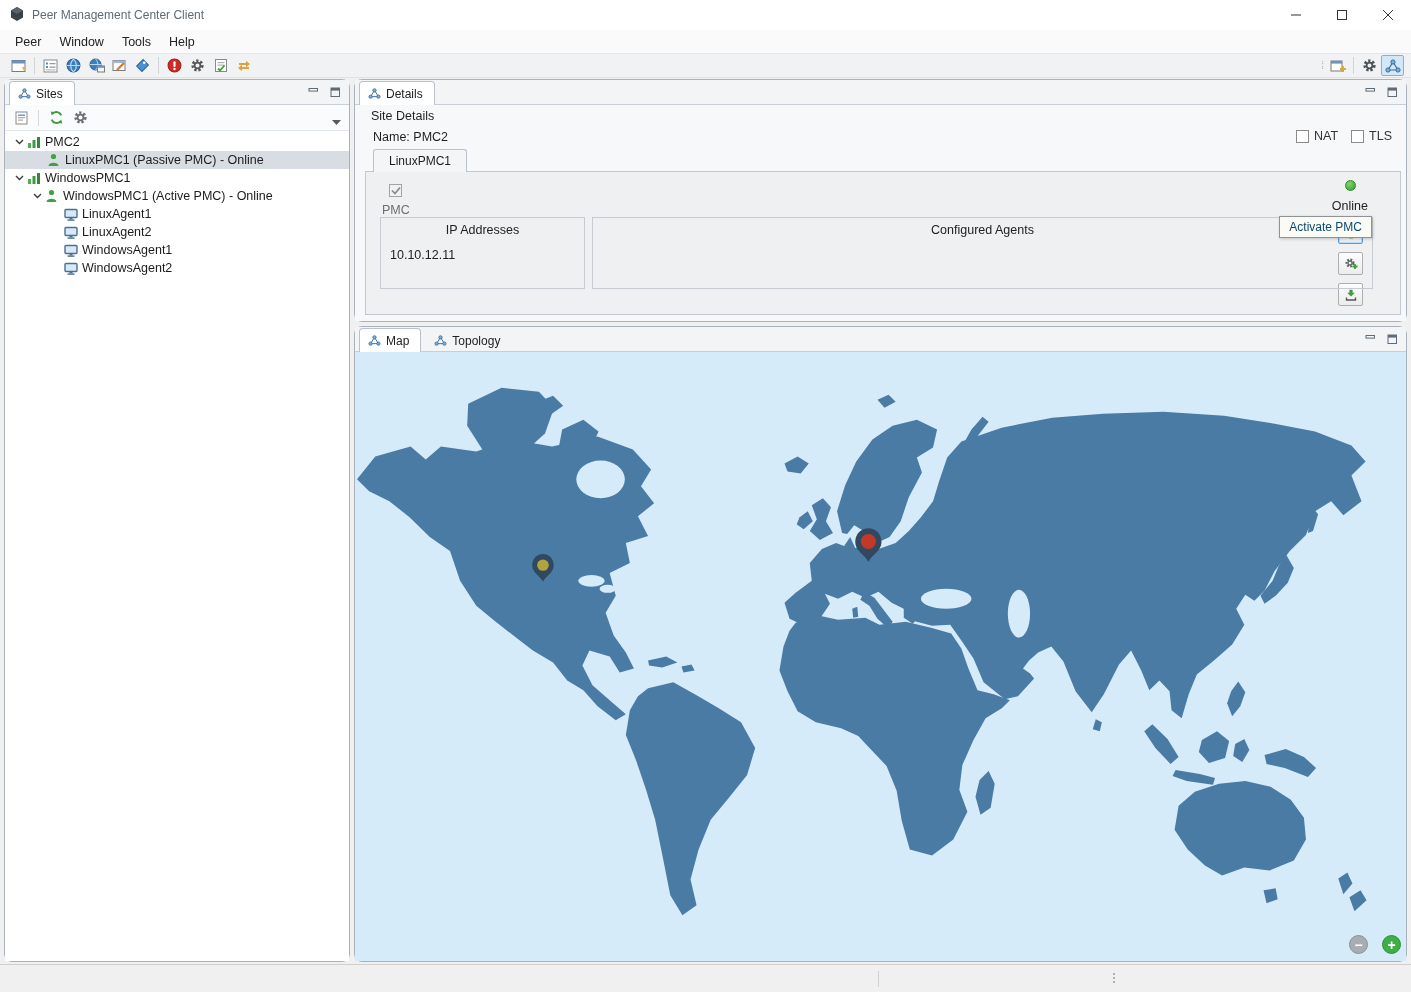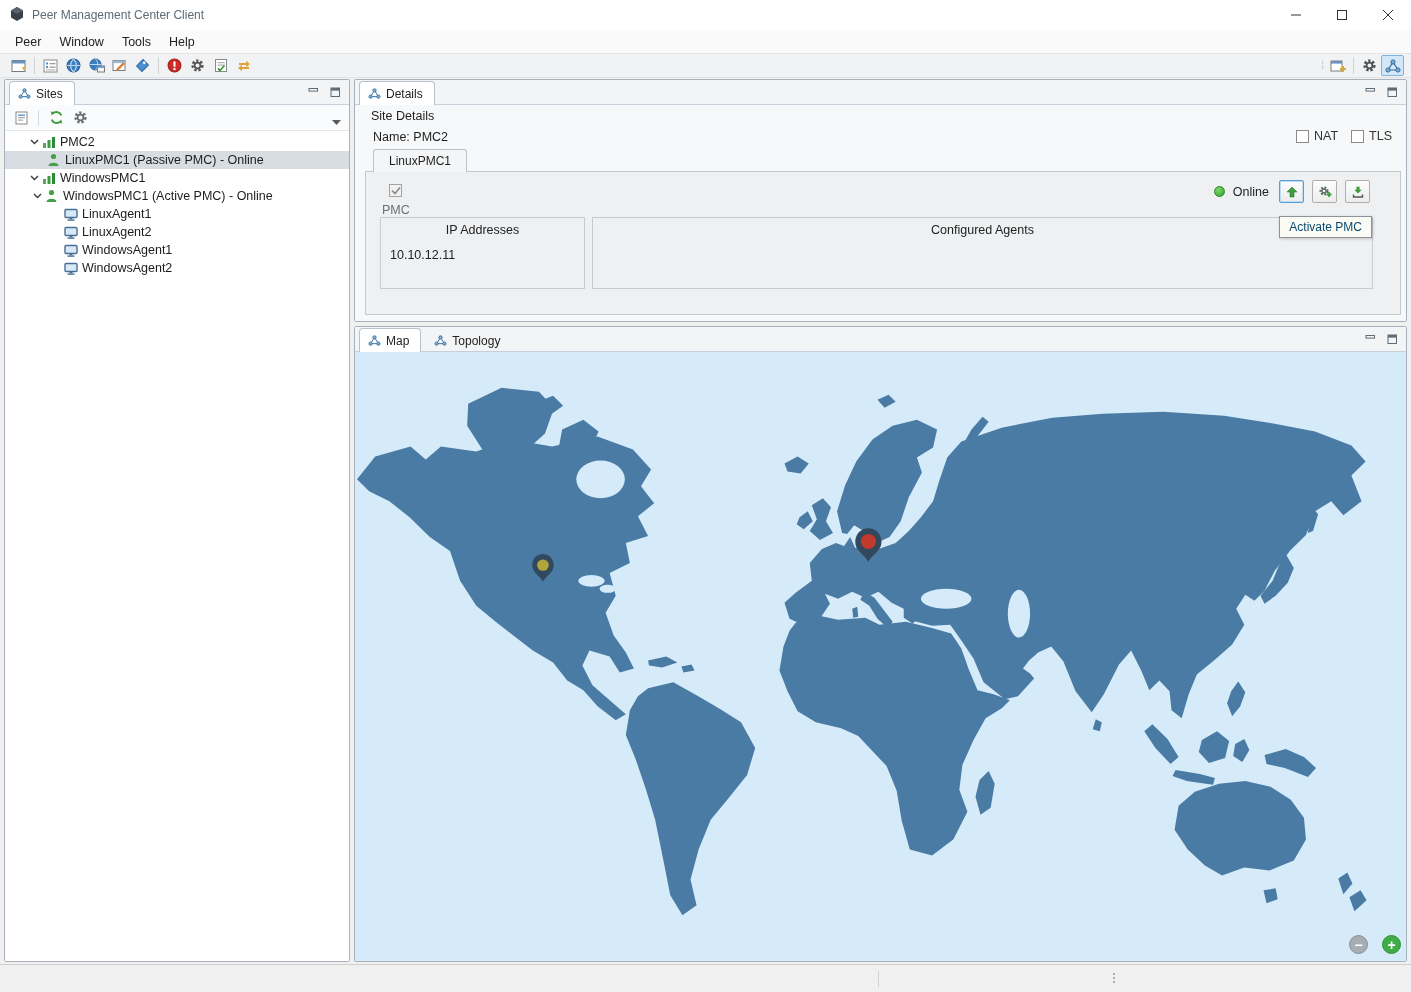--- a/index.html
+++ b/index.html
@@ -25,57 +25,57 @@
   
   .toolbar{height:25px;background:#f1f2f3;border-top:1px solid #e6e6e6;border-bottom:1px solid #e2e2e2;display:flex;align-items:center;padding:0 7px;}
   .tb-icon{width:23px;height:21px;display:flex;align-items:center;justify-content:center;border-radius:2px;border:1px solid transparent;}
   .tb-sep{width:1px;height:17px;background:#d3d3d3;margin:0 4px;}
   .tb-handle{color:#b5b5b5;font-size:10px;letter-spacing:-1px;margin:0 3px;}
   .tb-right{margin-left:auto;display:flex;align-items:center;}
   .persp-selected{background:#d2e7f8;border:1px solid #7fb2dc;}
 
   
   .main{position:absolute;top:78px;left:0;right:0;bottom:28px;padding:1px 4px 2px 4px;display:flex;gap:4px;}
-  .panel{background:#fff;border:1px solid var(--panel-border);border-radius:2px;display:flex;flex-direction:column;position:relative;}
+  .panel{background:#fff;border:1px solid var(--panel-border);border-radius:8px;display:flex;flex-direction:column;position:relative;}
   .panel-header{height:25px;background:#f3f4f6;border-bottom:1px solid #c8cfd8;display:flex;align-items:flex-end;position:relative;flex:none;}
   .tab{height:24px;display:flex;align-items:center;gap:5px;padding:0 11px 0 8px;font-size:12px;margin-left:4px;position:relative;top:1px;border:1px solid transparent;border-bottom:none;color:#222;}
   .tab.active{background:#fff;border-color:var(--tab-border);border-radius:4px 4px 0 0;z-index:2;}
   .hdr-btns{position:absolute;right:7px;top:6px;display:flex;gap:9px;align-items:center;}
   .hdr-btn{width:13px;height:13px;display:flex;align-items:center;justify-content:center;}
 
   
   .sites-panel{width:346px;flex:none;}
   .view-toolbar{height:26px;background:#fafbfc;border-bottom:1px solid #e2e5e9;display:flex;align-items:center;padding:0 4px;position:relative;flex:none;}
   .vt-sep{width:1px;height:16px;background:#d8d8d8;margin:0 5px;}
   .vt-icon{width:24px;height:22px;display:flex;align-items:center;justify-content:center;}
   .view-menu{position:absolute;right:8px;top:9px;}
   .tree{flex:1;background:#fff;padding-top:2px;overflow:hidden;}
   .tree-row{height:18px;display:flex;align-items:center;white-space:nowrap;}
   .tree-row.selected{background:var(--selection);}
   .chev{width:13px;display:flex;justify-content:center;flex:none;}
   .ticon{width:15px;display:flex;justify-content:center;flex:none;margin-right:4px;}
   .tlabel{font-size:12.5px;color:#1c1c1c;}
-  .lv0{padding-left:23px;}
+  .lv0{padding-left:8px;}
   .lv1c{padding-left:26px;}
   .lv1{padding-left:41px;}
   .lv2{padding-left:58px;}
 
   
   .details-panel{height:243px;flex:none;}
   .details-body{position:relative;flex:1;background:#f7f8f9;}
   .site-details-label{position:absolute;left:16px;top:4px;}
   .name-label{position:absolute;left:18px;top:25px;}
   .checks{position:absolute;right:14px;top:24px;display:flex;gap:13px;align-items:center;}
   .check{display:flex;align-items:center;gap:5px;color:#333;}
   .checkbox{width:13px;height:13px;border:1px solid #8b8b8b;background:#fff;display:inline-flex;align-items:center;justify-content:center;}
   .checkbox.disabled{background:#f1f1f1;border-color:#a3a3a3;}
   .sub-tab{position:absolute;left:18px;top:44px;height:23px;border:1px solid var(--tab-border);border-bottom:none;background:#f4f5f6;padding:0 15px;font-size:12px;display:flex;align-items:center;border-radius:3px 3px 0 0;z-index:2;}
   .sub-content{position:absolute;left:10px;right:5px;top:66px;bottom:6px;background:#eef0f2;border:1px solid #c3c9d0;}
   .pmc-check{position:absolute;left:16px;top:12px;display:flex;align-items:center;gap:6px;color:#6f6f6f;flex-direction:column;}
-  .status-cluster{position:absolute;right:30px;top:8px;display:flex;align-items:center;gap:8px;}
+  .status-cluster{position:absolute;right:30px;top:8px;display:flex;align-items:center;gap:8px;flex-direction:column;}
   .online-dot{width:11px;height:11px;border-radius:50%;background:radial-gradient(circle at 35% 30%, #7fd86a, #2f9e2f);border:1px solid #2a8c2a;}
   .status-text{font-size:12.5px;color:#222;margin-right:2px;}
   .mini-btn{width:25px;height:23px;border:1px solid #aeaeae;border-radius:2px;background:linear-gradient(#fdfdfd,#ececec);display:flex;align-items:center;justify-content:center;}
   .mini-btn.focus{border-color:#5a9fd4;box-shadow:0 0 0 1px #bcdcf3 inset;}
   .groupbox{position:absolute;top:45px;height:72px;border:1px solid #c6cbd1;}
   .groupbox .gtitle{text-align:center;margin-top:5px;font-size:12.5px;color:#222;}
   .groupbox .gvalue{position:absolute;left:9px;top:30px;font-size:12.5px;color:#222;}
   .group-ip{left:14px;width:205px;}
   .group-agents{left:226px;right:27px;}
   .tooltip{position:absolute;right:28px;top:44px;z-index:6;background:#fbfbf5;border:1px solid #8f9397;padding:3px 9px;font-size:12px;color:#0c4a6e;box-shadow:1px 1px 3px rgba(0,0,0,.2);}

